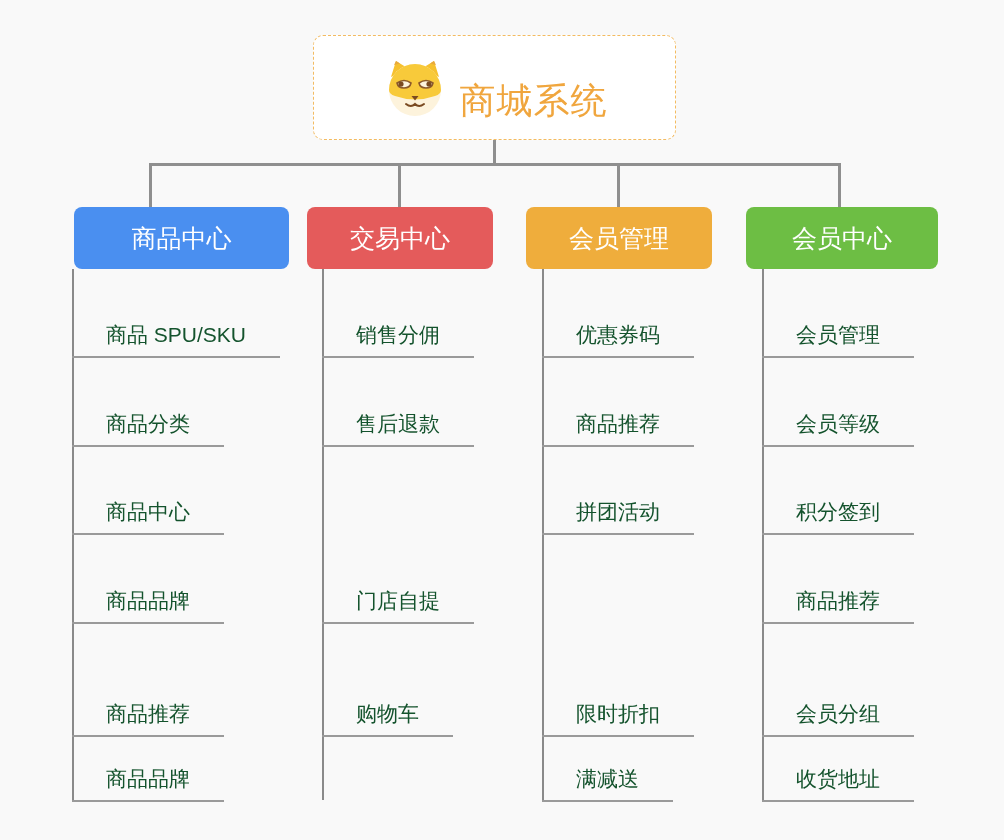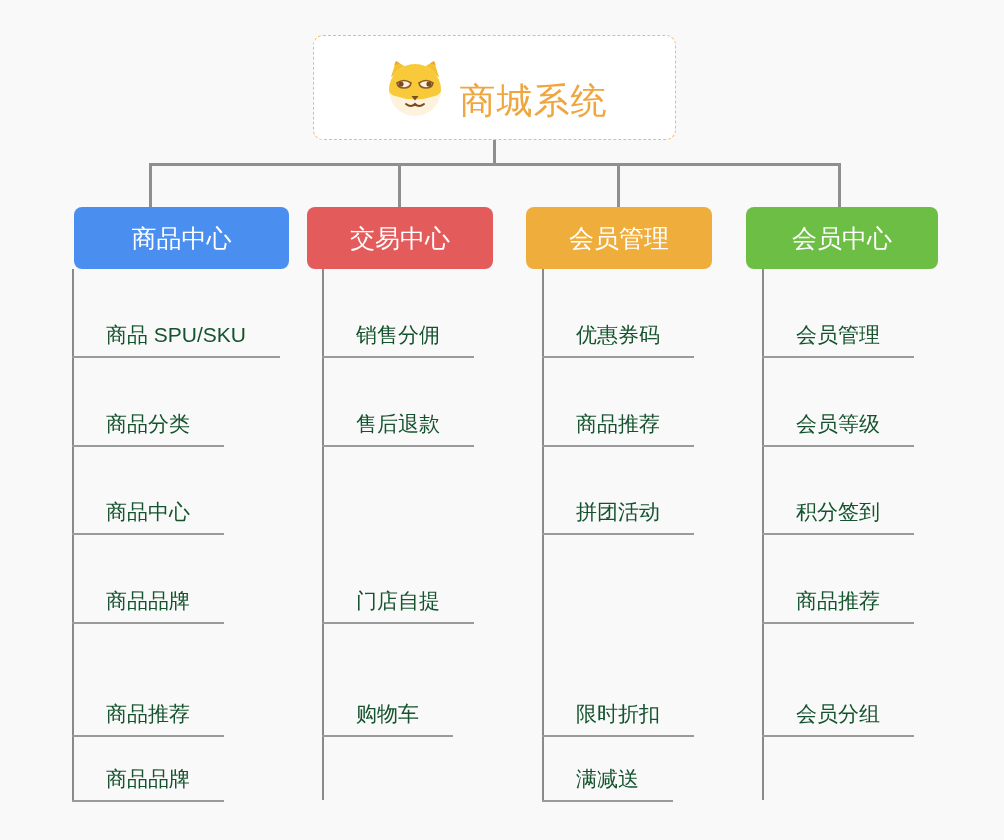--- a/index.html
+++ b/index.html
@@ -127,14 +127,15 @@
   <div class="item c3 r1">商品推荐</div>
   <div class="item c3 r2">拼团活动</div>
   <div class="item c3 r4">限时折扣</div>
   <div class="item c3 r5">满减送</div>
 
   <div class="item c4 r0">会员管理</div>
   <div class="item c4 r1">会员等级</div>
   <div class="item c4 r2">积分签到</div>
   <div class="item c4 r3">商品推荐</div>
   <div class="item c4 r4">会员分组</div>
+  <div class="item c4 r5">收货地址</div>
 
 </div>
 
 </body></html>

